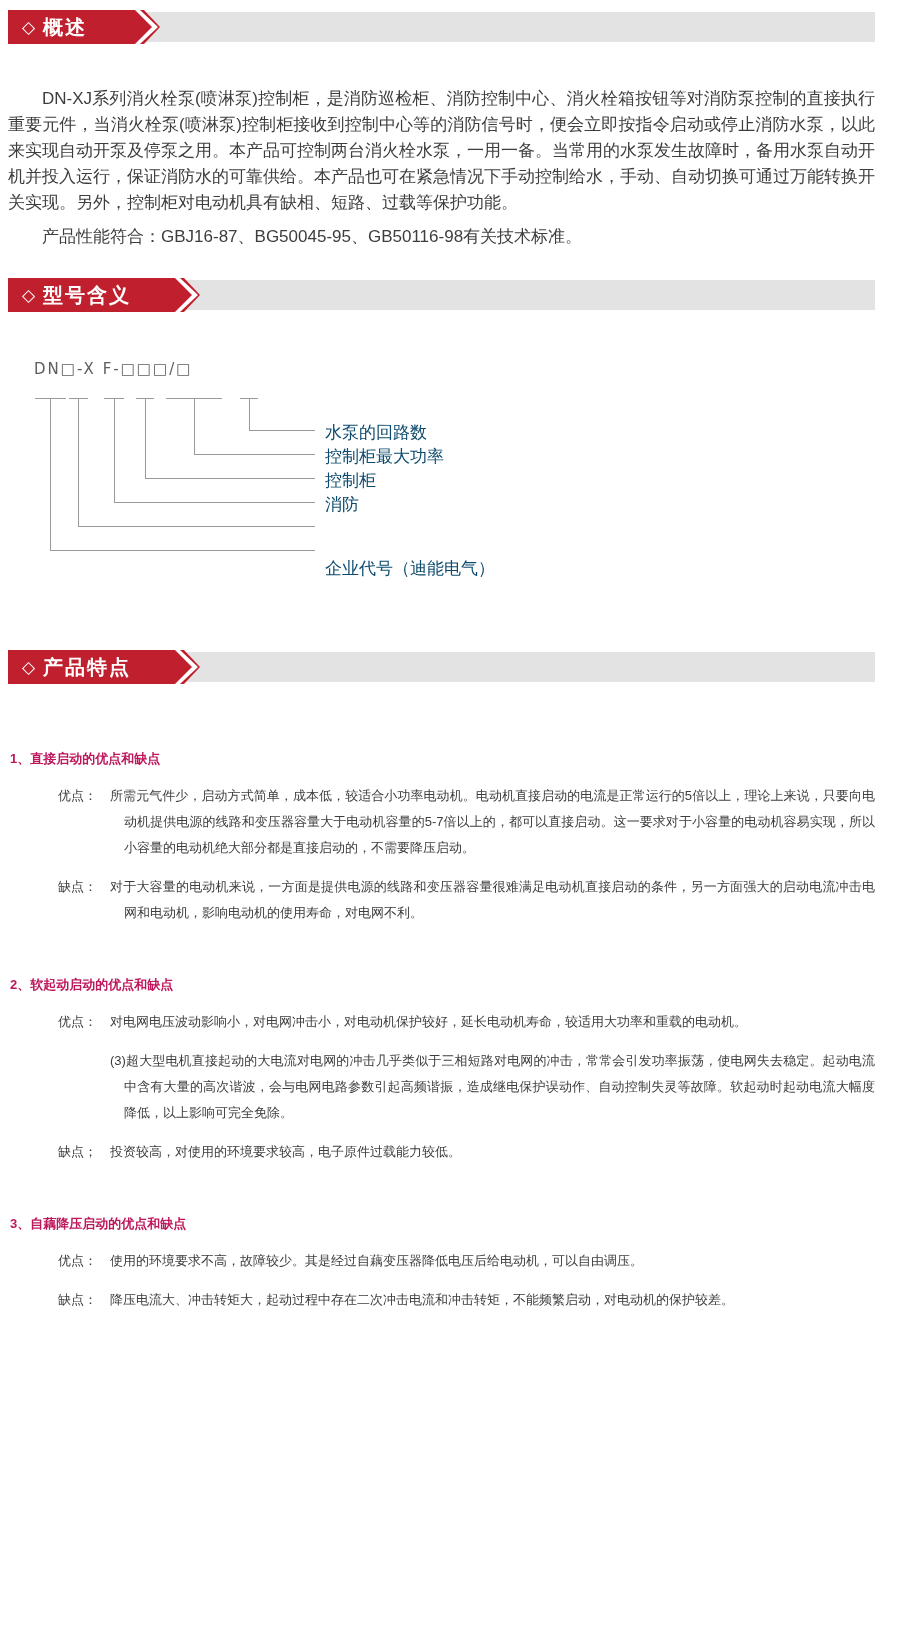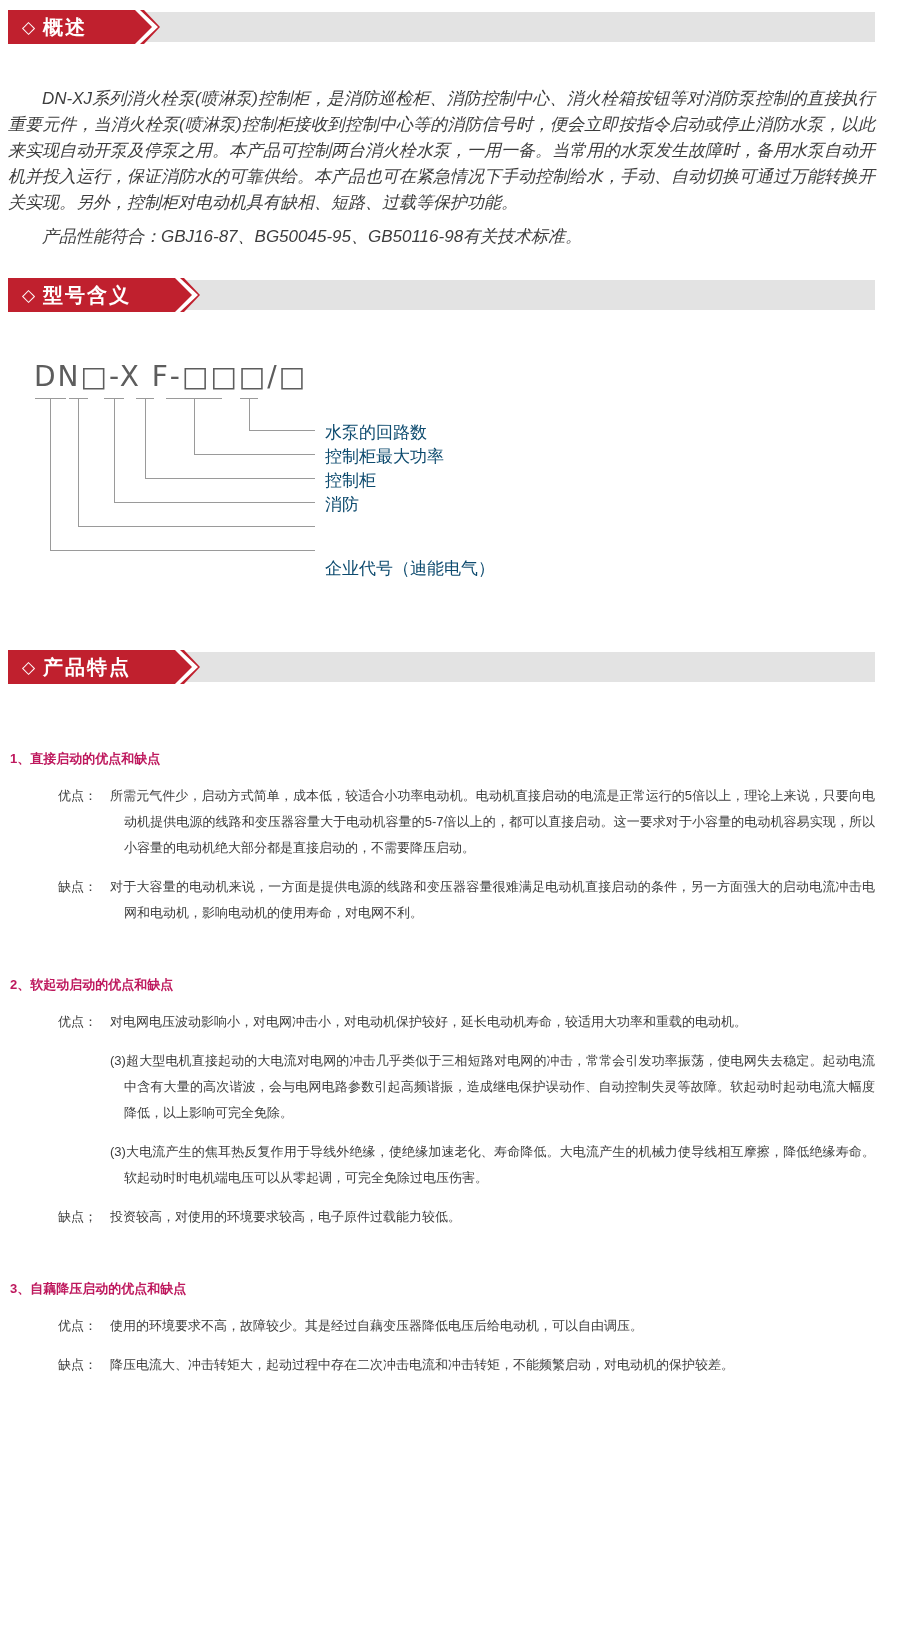--- a/index.html
+++ b/index.html
@@ -30,27 +30,27 @@
     clip-path: polygon(calc(100% - 25px) 0, calc(100% - 20px) 0,
                        calc(100% - 2px) 50%, calc(100% - 20px) 100%,
                        calc(100% - 25px) 100%, calc(100% - 8px) 50%);
   }
   .banner-red.w1 { width:152px; }
   .banner-red.w2 { width:192px; }
   .banner-red .diamond { font-size:17px; font-weight:normal; margin-right:8px; letter-spacing:0; }
 
   
   .overview-text { margin-top:42px; font-size:17px; line-height:26px; text-align:justify; }
-  .overview-text p { margin:0 0 8px 0; text-indent:2em;font-style:italic; }
+  .overview-text p { margin:0 0 8px 0; text-indent:2em; }
 
   
   .diagram { position:relative; height:248px; margin-top:28px; }
   .dg-code {
     position:absolute; left:26px; top:20px;
-    font-size:28px; letter-spacing:2px; color:#5d5d5d;
+    font-size:15px; letter-spacing:2px; color:#5d5d5d;
     font-family:"DejaVu Sans","Liberation Sans",sans-serif;
   }
   .dg-u, .dg-h { position:absolute; border-top:1.5px solid #9a9a9a; height:0; }
   .dg-v { position:absolute; border-left:1.5px solid #9a9a9a; width:0; }
   .dg-label { position:absolute; left:317px; font-size:17px; color:#0c4a6e; white-space:nowrap; }
 
   .u1 { left:27px;  width:31px; top:58px; }
   .u2 { left:61px;  width:19px; top:58px; }
   .u3 { left:96px;  width:20px; top:58px; }
   .u4 { left:128px; width:18px; top:58px; }
@@ -173,24 +173,20 @@
     <h3>2、软起动启动的优点和缺点</h3>
     <div class="row">
       <span class="lab">优点：</span>
       <span class="txt">对电网电压波动影响小，对电网冲击小，对电动机保护较好，延长电动机寿命，较适用大功率和重载的电动机。</span>
     </div>
     <div class="row">
       <span class="lab"></span>
       <span class="txt">(3)超大型电机直接起动的大电流对电网的冲击几乎类似于三相短路对电网的冲击，常常会引发功率振荡，使电网失去稳定。起动电流中含有大量的高次谐波，会与电网电路参数引起高频谐振，造成继电保护误动作、自动控制失灵等故障。软起动时起动电流大幅度降低，以上影响可完全免除。</span>
     </div>
     <div class="row">
-      <span class="lab"></span>
-      <span class="txt">(3)大电流产生的焦耳热反复作用于导线外绝缘，使绝缘加速老化、寿命降低。大电流产生的机械力使导线相互摩擦，降低绝缘寿命。软起动时时电机端电压可以从零起调，可完全免除过电压伤害。</span>
-    </div>
-    <div class="row">
       <span class="lab">缺点；</span>
       <span class="txt">投资较高，对使用的环境要求较高，电子原件过载能力较低。</span>
     </div>
   </div>
 
   <div class="feature">
     <h3>3、自藕降压启动的优点和缺点</h3>
     <div class="row">
       <span class="lab">优点：</span>
       <span class="txt">使用的环境要求不高，故障较少。其是经过自藕变压器降低电压后给电动机，可以自由调压。</span>

